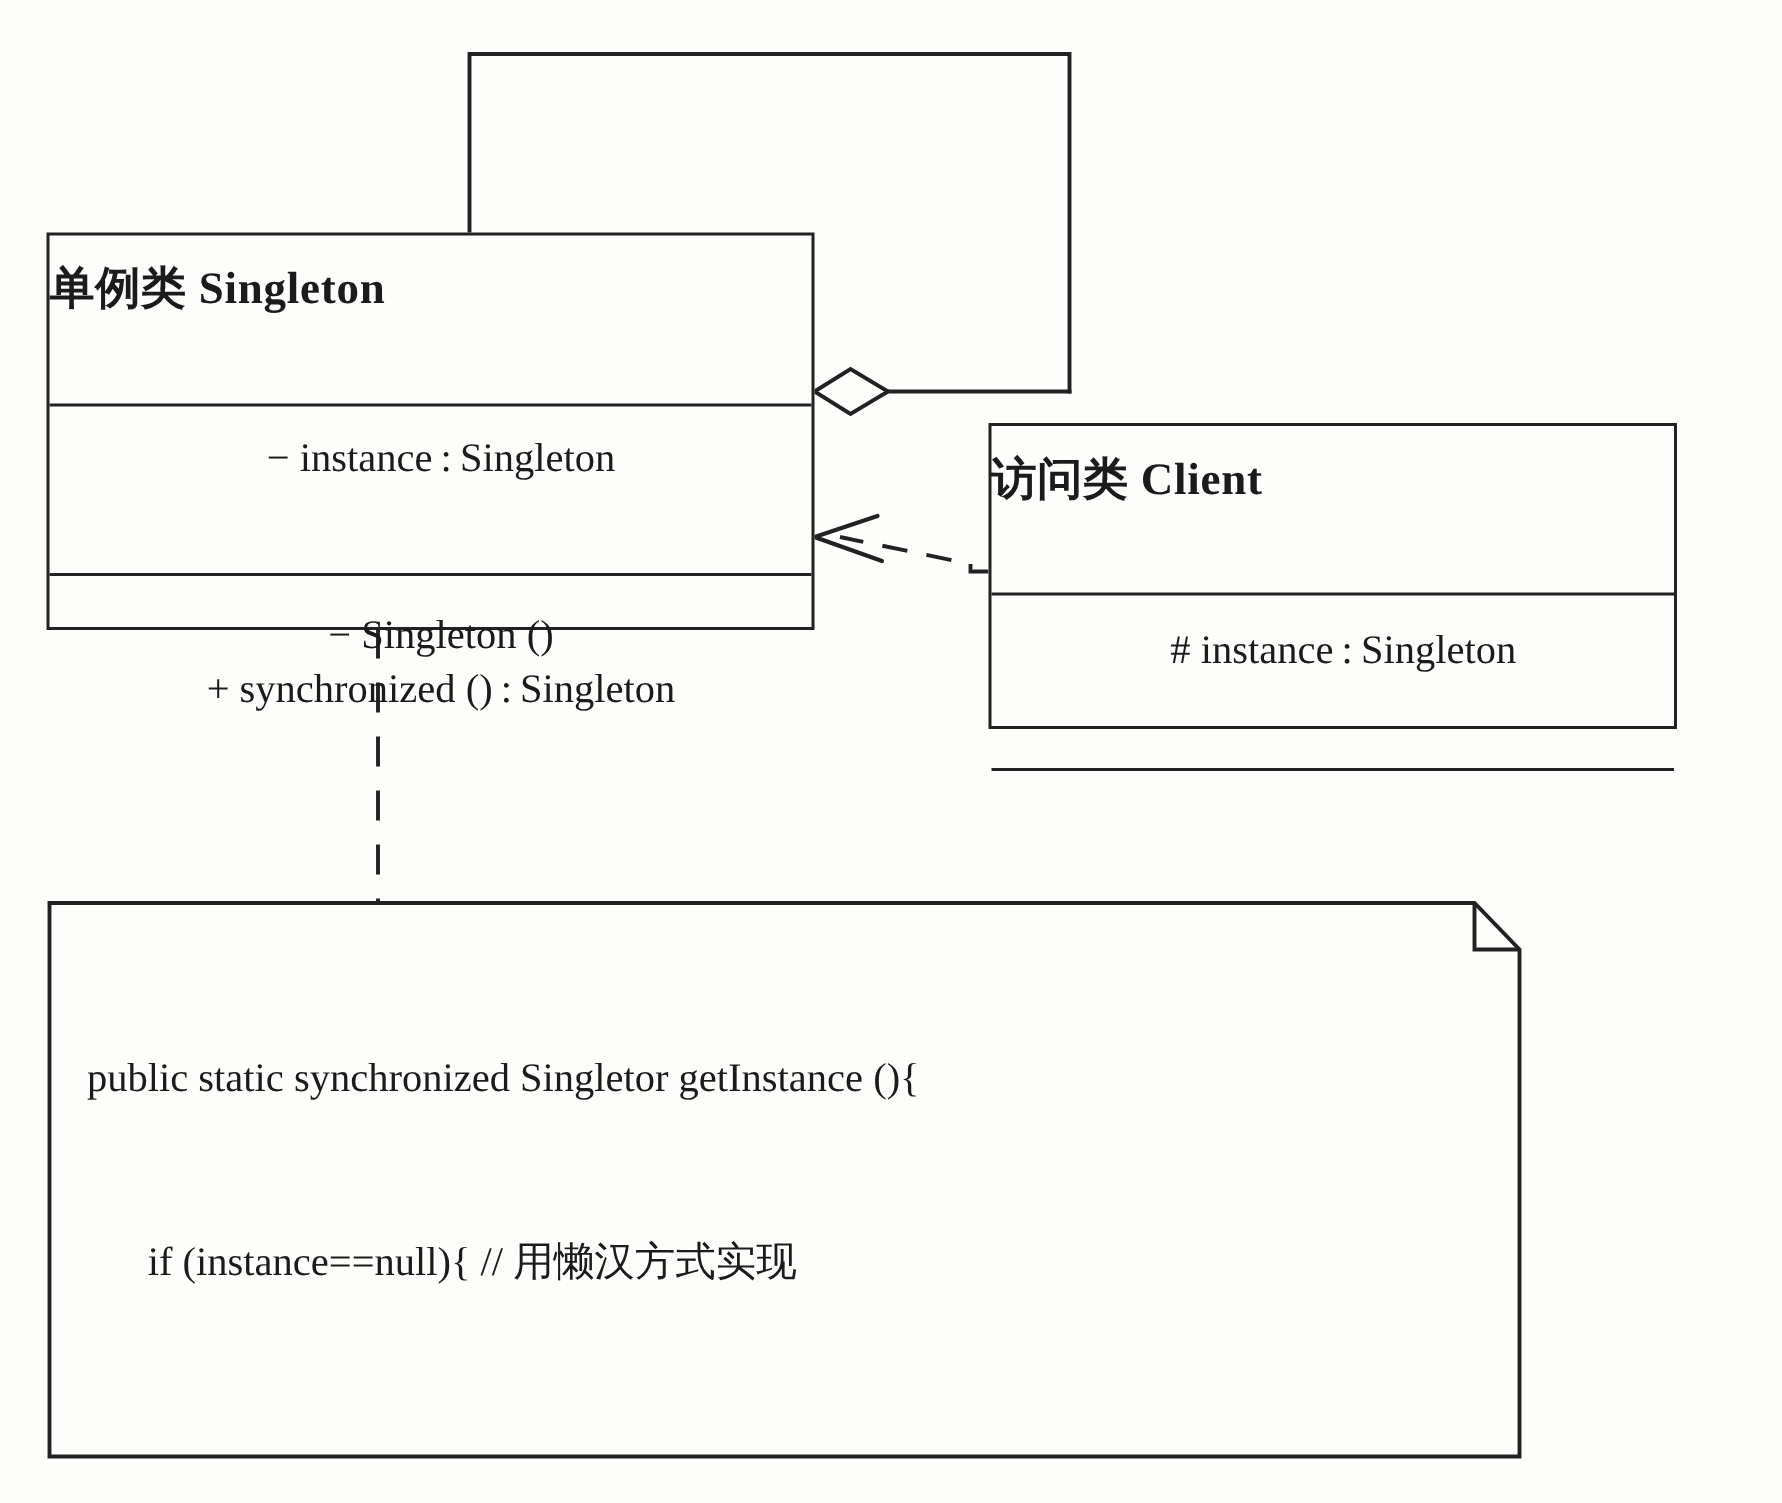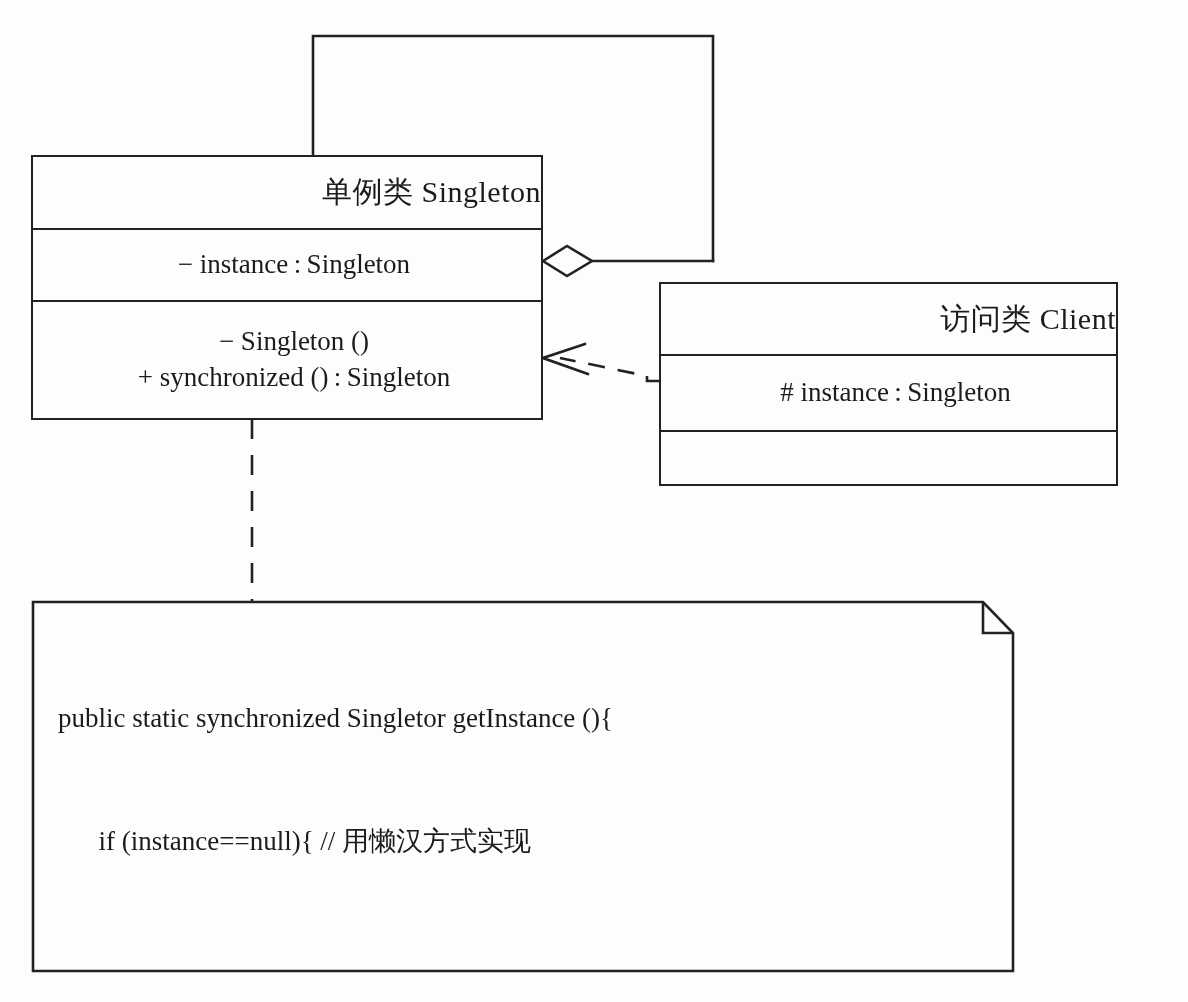--- a/index.html
+++ b/index.html
@@ -33,23 +33,25 @@
     background: #fdfdfb;
   }
   .compartment {
     box-sizing: border-box;
     display: flex;
     align-items: center;
     background: transparent;
   }
   .compartment + .compartment {
     border-top: 2.5px solid #222;
+    margin-top: 41px;
   }
   .comp-title {
-    justify-content: flex-end;
+    justify-content: flex-start;
+    font-weight: bold;
   }
   .comp-body {
     justify-content: flex-start;
     padding-left: 14px;
   }
   .title-text {
     font-size: 30px;
     letter-spacing: 0.5px;
     white-space: nowrap;
   }

